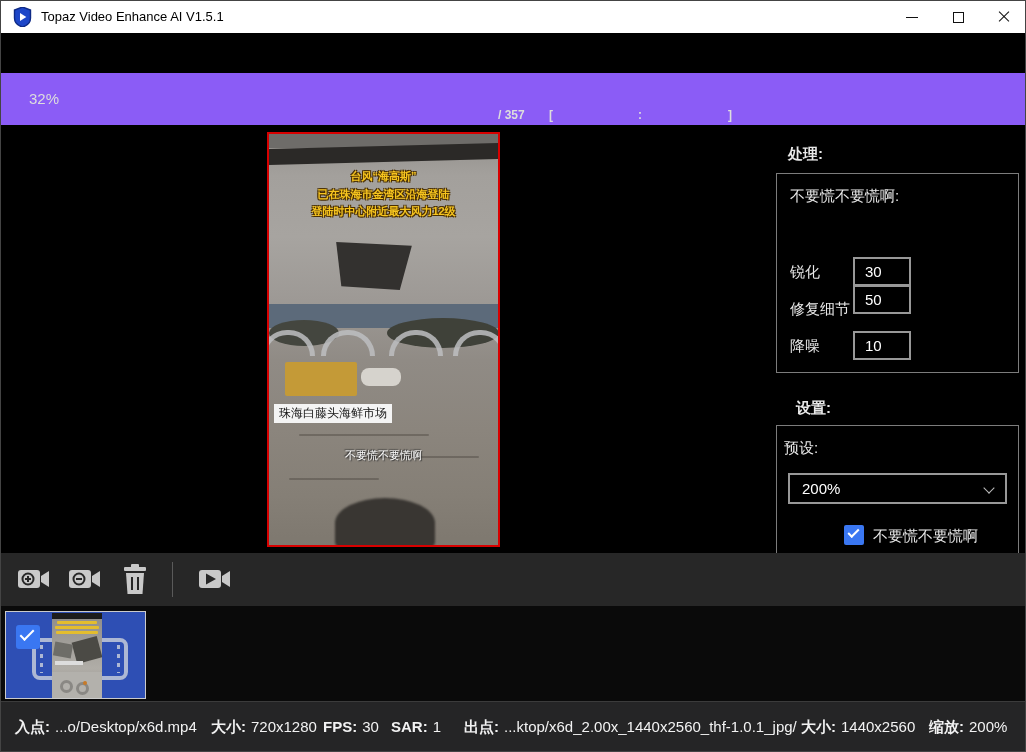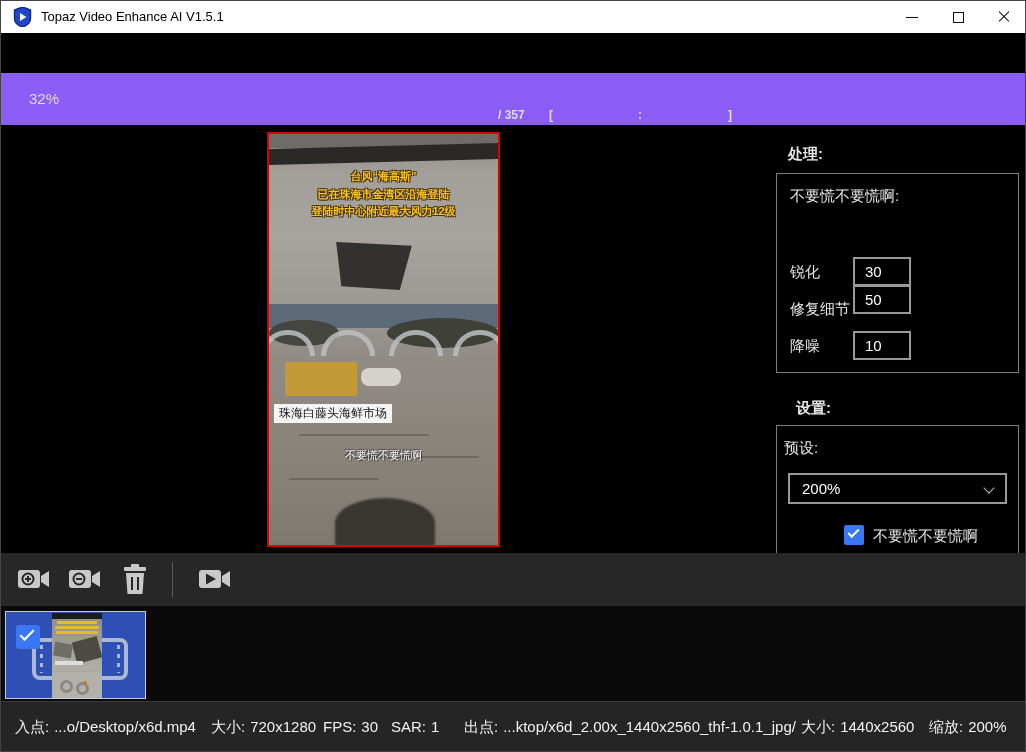--- a/index.html
+++ b/index.html
@@ -93,21 +93,21 @@
   .mv-yl { background:#e4bd2e; height:3px; border-radius:1px; }
   .mv-blob1 { right:2px; top:26px; width:26px; height:22px; background:#4b4a45; transform:rotate(-15deg); }
   .mv-blob2 { left:2px; top:30px; width:18px; height:14px; background:#6e6d68; transform:rotate(10deg); }
   .mv-lbl { left:3px; top:48px; width:28px; height:4px; background:#ddd; }
   .mv-floor { left:0; bottom:0; width:50px; height:26px; background:#b3b1ac; }
   .mv-pipe { border:3px solid #8a8884; border-radius:50%; width:13px; height:13px; background:transparent; }
   .mv-dot { width:4px; height:4px; border-radius:50%; background:#c87a28; }
   
   .statusbar { position:absolute; left:0; top:700px; width:1026px; height:52px; background:#252526; border-top:1px solid #3b3b3b; }
   .seg { position:absolute; top:0; height:52px; line-height:50px; font-size:15px; color:#f2f2f2; white-space:nowrap; }
-  .seg b { font-weight:normal; margin-right:5px;text-align:right; }
+  .seg b { font-weight:bold; margin-right:5px;text-align:right; }
 </style>
 </head>
 <body>
 
 <div id="app">
 
   <div class="titlebar">
     <svg class="app-logo" viewBox="0 0 19 20">
       <path d="M9.5 0 L17.5 3 V11 C17.5 15.5 13.8 18.8 9.5 20 C5.2 18.8 1.5 15.5 1.5 11 V3 Z" fill="#1d46c8" stroke="#0e2a86" stroke-width="1.4"></path>
       <path d="M7 6 L13.3 10 L7 14 Z" fill="#ffffff"></path>

